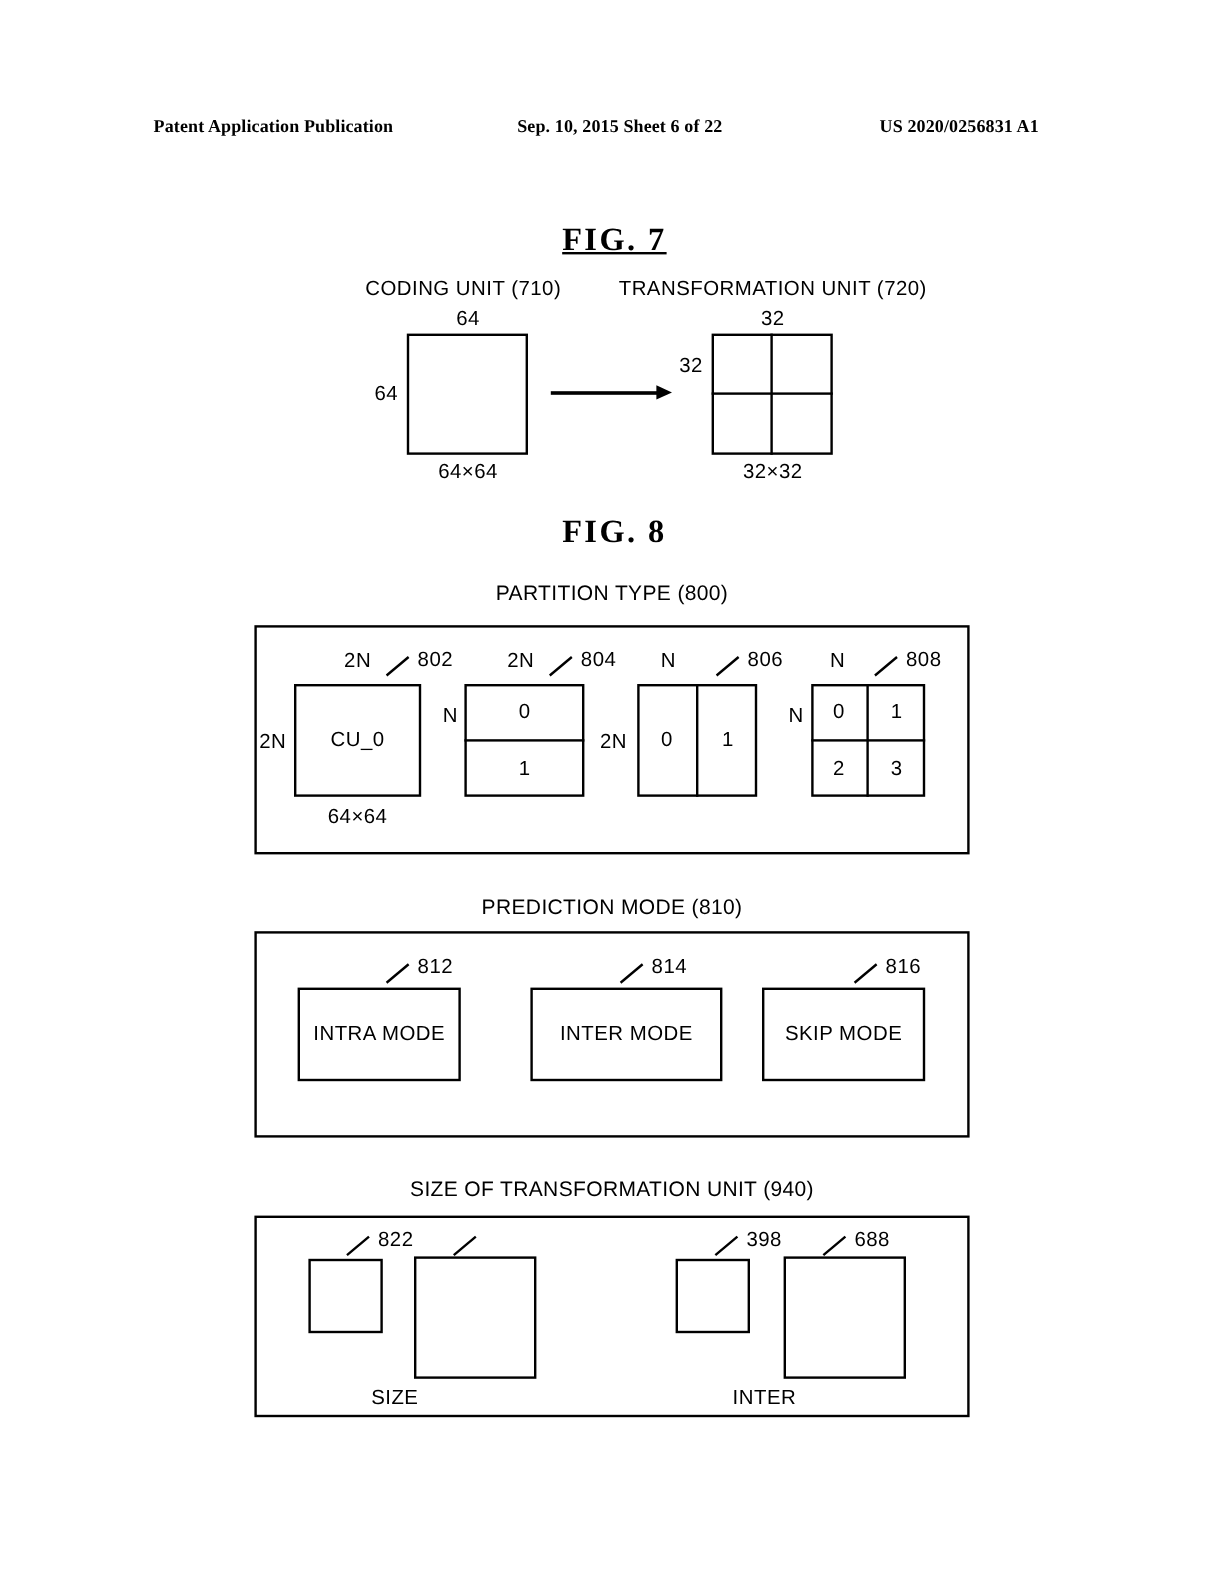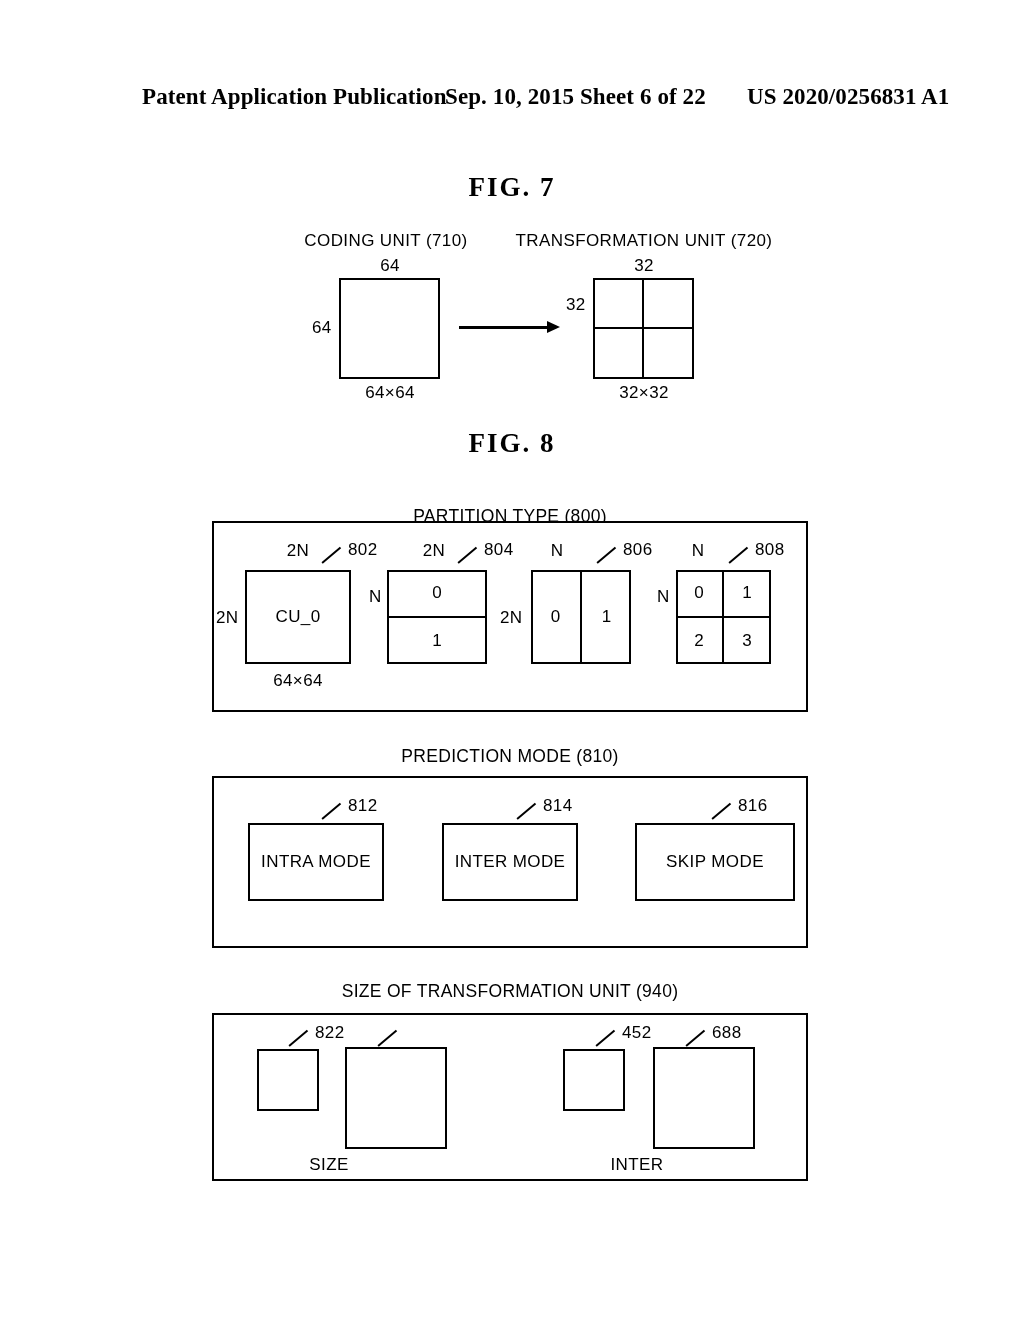--- a/index.html
+++ b/index.html
@@ -12,48 +12,47 @@
     height: 1320px;
     position: relative;
     font-family: "Liberation Sans", sans-serif;
     color: #000000;
     overflow: hidden;
   }
 
   
   .pub-header {
     position: absolute;
-    top: 84px;
+    top: 98px;
     left: 128px;
     width: 768px;
     height: 24px;
     font-family: "Liberation Serif", serif;
     font-weight: bold;
-    font-size: 23px;
+    font-size: 15px;
     letter-spacing: 0.1px;
     white-space: nowrap;
     display: flex;
     align-items: baseline;
-    margin-left: 14px;
   }
   .hdr-left   { position: absolute; left: 0px; }
   .hdr-mid    { position: absolute; left: 303px; }
   .hdr-right  { position: absolute; left: 605px; }
 
   
   .fig-title {
     position: absolute;
     font-family: "Liberation Serif", serif;
     font-weight: bold;
     font-size: 27px;
     letter-spacing: 2px;
     text-align: center;
     width: 200px;
   }
-  #fig7-title { left: 412px; top: 172px; }
+  #fig7-title { left: 412px; top: 184px; text-decoration: underline; }
   #fig8-title { left: 412px; top: 428px; }
 
   
   .dtext {
     position: absolute;
     font-family: "Liberation Sans", sans-serif;
     font-size: 17px;
     letter-spacing: 0.4px;
     white-space: nowrap;
     color: #000;
@@ -162,21 +161,21 @@
 
 <div class="dtext center" style="left:644px; top:256px;">32</div>
 <div class="dtext" style="left:566px; top:295px;">32</div>
 <div class="box" id="tu-square" style="left:593px; top:278px; width:101px; height:101px;"></div>
 <div class="divider-v" style="left:642px; top:278px; height:101px;"></div>
 <div class="divider-h" style="left:593px; top:327px; width:101px;"></div>
 <div class="dtext center" style="left:644px; top:383px;">32×32</div>
 
 <div class="fig-title" id="fig8-title">FIG.  8</div>
 
-<div class="section-label" style="left:510px; top:506px;">PARTITION TYPE (800)</div>
+<div class="section-label" style="left:510px; top:484px;">PARTITION TYPE (800)</div>
 <div class="outer-box" style="left:212px; top:521px; width:596px; height:191px;"></div>
 
 <div class="dtext center" style="left:298px; top:541px;">2N</div>
 <div class="leader" style="left:322px; top:562px; width:24px; transform:rotate(-40deg);"></div>
 <div class="dtext" style="left:348px; top:540px;">802</div>
 <div class="dtext" style="left:216px; top:608px;">2N</div>
 <div class="box" style="left:245px; top:570px; width:106px; height:94px;">
   <span class="box-label">CU_0</span>
 </div>
 <div class="dtext center" style="left:298px; top:671px;">64×64</div>
@@ -215,44 +214,44 @@
 <div class="outer-box" style="left:212px; top:776px; width:596px; height:172px;"></div>
 
 <div class="leader" style="left:322px; top:818px; width:24px; transform:rotate(-40deg);"></div>
 <div class="dtext" style="left:348px; top:796px;">812</div>
 <div class="box" style="left:248px; top:823px; width:136px; height:78px;">
   <span class="box-label">INTRA MODE</span>
 </div>
 
 <div class="leader" style="left:517px; top:818px; width:24px; transform:rotate(-40deg);"></div>
 <div class="dtext" style="left:543px; top:796px;">814</div>
-<div class="box" style="left:442px; top:823px; width:136px; height:78px;text-align:center;">
+<div class="box" style="left:442px; top:823px; width:160px; height:78px;text-align:center;">
   <span class="box-label">INTER MODE</span>
 </div>
 
 <div class="leader" style="left:712px; top:818px; width:24px; transform:rotate(-40deg);"></div>
 <div class="dtext" style="left:738px; top:796px;">816</div>
-<div class="box" style="left:635px; top:823px; width:160px; height:78px;">
+<div class="box" style="left:635px; top:823px; width:136px; height:78px;">
   <span class="box-label">SKIP MODE</span>
 </div>
 
 <div class="section-label" style="left:510px; top:981px;">SIZE OF TRANSFORMATION UNIT (940)</div>
 <div class="outer-box" style="left:212px; top:1013px; width:596px; height:168px;"></div>
 
 <div class="leader" style="left:289px; top:1045px; width:24px; transform:rotate(-40deg);"></div>
 <div class="dtext" style="left:315px; top:1023px;">822</div>
 <div class="box" style="left:257px; top:1049px; width:62px; height:62px;"></div>
 
 <div class="leader" style="left:378px; top:1045px; width:24px; transform:rotate(-40deg);"></div>
 <div class="dtext" style="left:404px; top:1023px;margin-top:29px;">824</div>
 <div class="box" style="left:345px; top:1047px; width:102px; height:102px;"></div>
 
 <div class="dtext center" style="left:329px; top:1155px;">SIZE</div>
 
 <div class="leader" style="left:596px; top:1045px; width:24px; transform:rotate(-40deg);"></div>
-<div class="dtext" style="left:622px; top:1023px;">452</div>
+<div class="dtext" style="left:622px; top:1023px;">398</div>
 <div class="box" style="left:563px; top:1049px; width:62px; height:62px;"></div>
 
 <div class="leader" style="left:686px; top:1045px; width:24px; transform:rotate(-40deg);"></div>
 <div class="dtext" style="left:712px; top:1023px;">688</div>
 <div class="box" style="left:653px; top:1047px; width:102px; height:102px;"></div>
 
 <div class="dtext center" style="left:637px; top:1155px;">INTER</div>
 
 </body></html>

